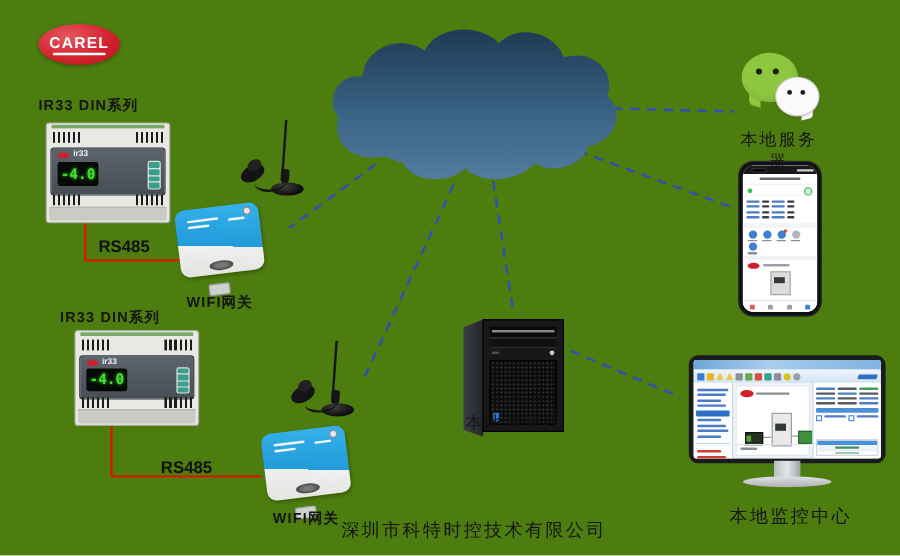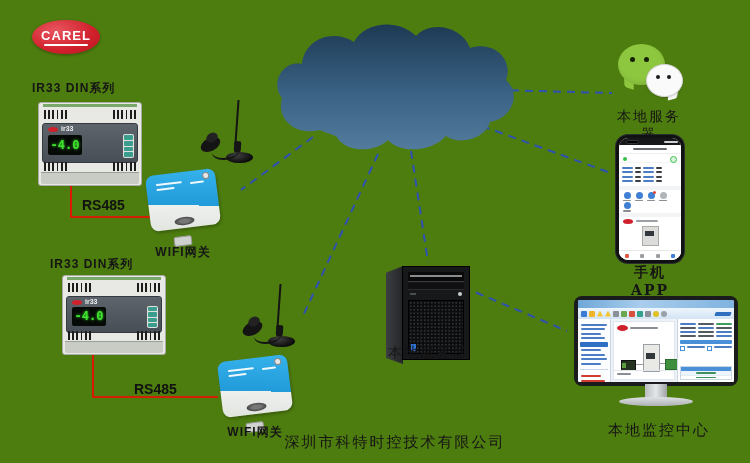--- a/index.html
+++ b/index.html
@@ -404,21 +404,20 @@
           <div class="ph-devd"></div>
         </div>
       <div class="ph-nav">
         <div class="nav-i n1"></div>
         <div class="nav-i n2"></div>
         <div class="nav-i n3"></div>
         <div class="nav-i n4"></div>
       </div>
     </div>
   </div>
-  <div class="lbl lbl-kai" style="left:616px;top:264px;width:68px;font-weight:bold;">手机APP</div>
 
   <div class="monitor">
     <div class="mon-screen">
       <div class="mon-inner">
         <div class="mon-title"></div>
         <div class="mon-toolbar">
           <div class="tb-ico i1"></div>
           <div class="tb-ico i2"></div>
           <div class="tb-ico i3"></div>
           <div class="tb-ico i4"></div>

